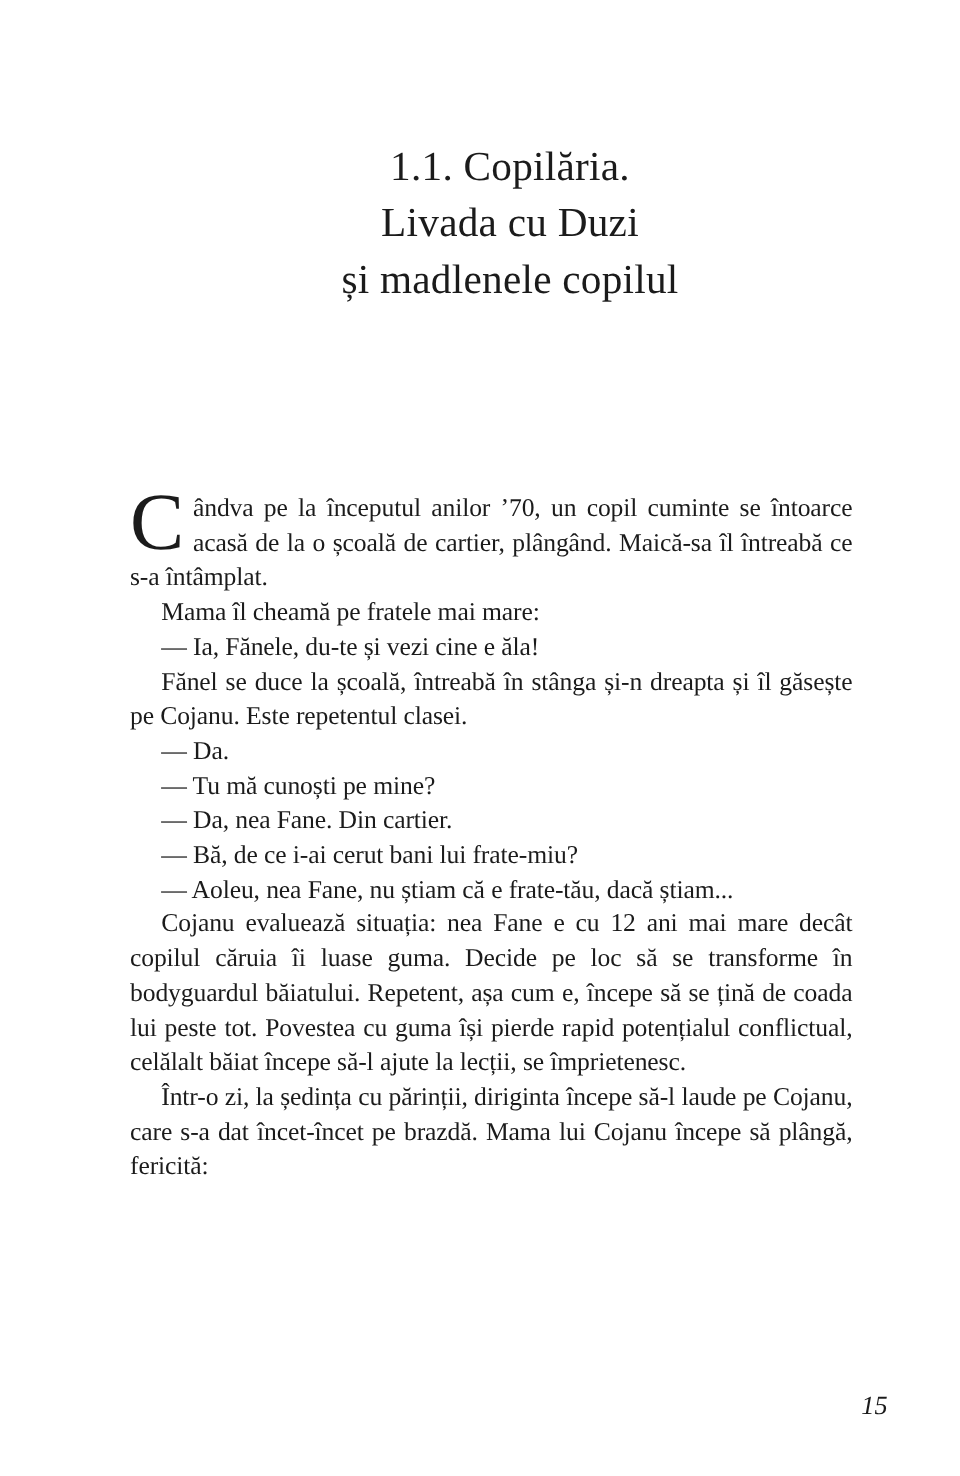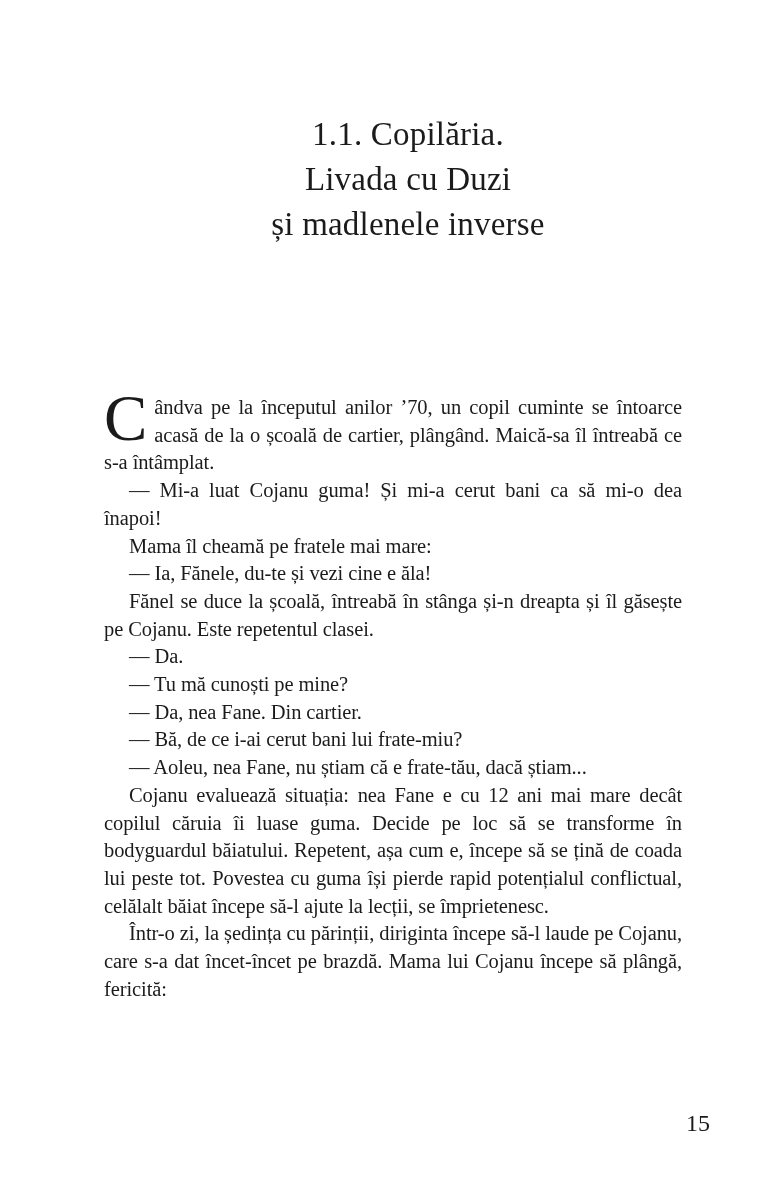--- a/index.html
+++ b/index.html
@@ -51,41 +51,41 @@
     float: left;
     font-size: 65px;
     line-height: 49px;
     margin-right: 7px;
     letter-spacing: 0;
   }
   .folio {
     position: absolute;
     right: 58px;
     bottom: 46px;
-    font-size: 24px;
+    font-size: 21px;
     line-height: 1;
+    font-style: italic;
   }
 </style>
 </head>
 <body>
 
 <div class="page">
 
   <h1 class="chapter-title">
       <span class="title-line">1.1. Copilăria.</span>
       <span class="title-line">Livada cu Duzi</span>
-      <span class="title-line">și madlenele inverse</span>
+      <span class="title-line">și madlenele copilul</span>
     </h1>
 
   <div class="body-text">
     <p class="para opening">
       <span class="dropcap">C</span><span>ândva pe la începutul anilor ’70, un copil cuminte se întoarce acasă de la o școală de cartier, plângând. Maică-sa îl întreabă ce s-a întâmplat.</span>
     </p>
     <div>
-        <p class="para">— Mi-a luat Cojanu guma! Și mi-a cerut bani ca să mi-o dea înapoi!</p>
         <p class="para">Mama îl cheamă pe fratele mai mare:</p>
         <p class="para">— Ia, Fănele, du-te și vezi cine e ăla!</p>
         <p class="para">Fănel se duce la școală, întreabă în stânga și-n dreapta și îl găsește pe Cojanu. Este repetentul clasei.</p>
         <p class="para">— Da.</p>
         <p class="para">— Tu mă cunoști pe mine?</p>
         <p class="para">— Da, nea Fane. Din cartier.</p>
         <p class="para">— Bă, de ce i-ai cerut bani lui frate-miu?</p>
         <p class="para">— Aoleu, nea Fane, nu știam că e frate-tău, dacă știam...</p>
         <p class="para">Cojanu evaluează situația: nea Fane e cu 12 ani mai mare decât copilul căruia îi luase guma. Decide pe loc să se transforme în bodyguardul băiatului. Repetent, așa cum e, începe să se țină de coada lui peste tot. Povestea cu guma își pierde rapid potențialul conflictual, celălalt băiat începe să-l ajute la lecții, se împrietenesc.</p>
         <p class="para">Într-o zi, la ședința cu părinții, diriginta începe să-l laude pe Cojanu, care s-a dat încet-încet pe brazdă. Mama lui Cojanu începe să plângă, fericită:</p>

